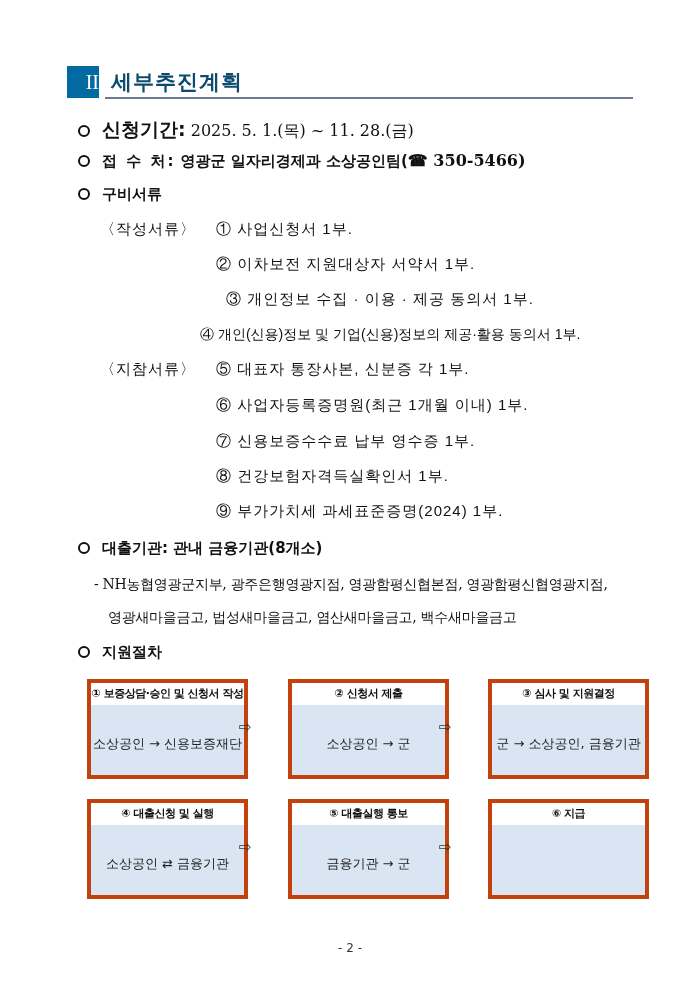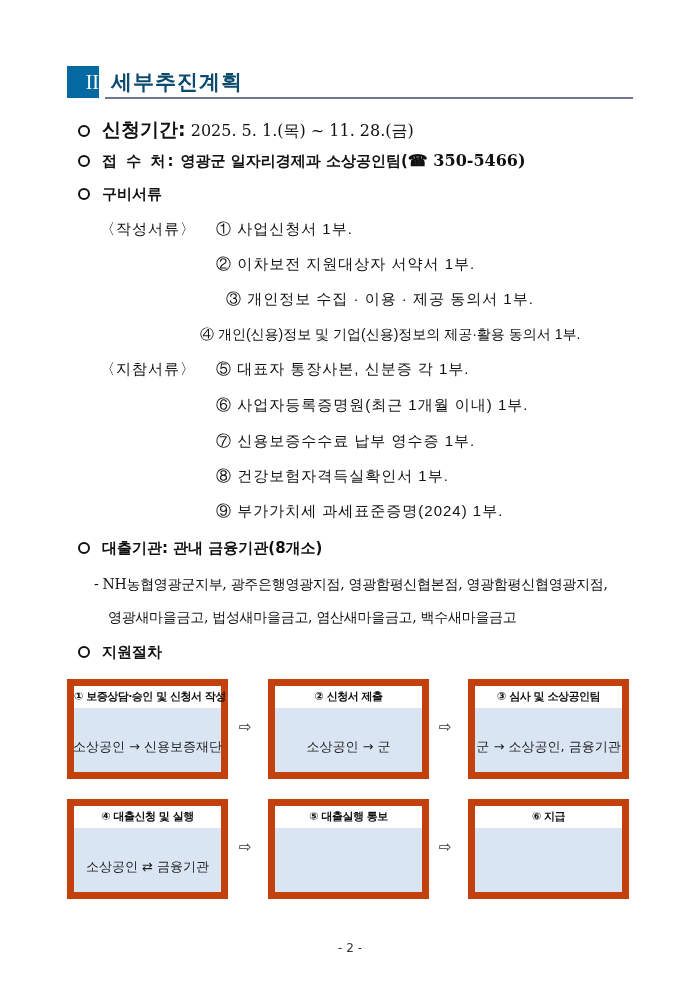--- a/index.html
+++ b/index.html
@@ -14,21 +14,21 @@
 
     .line { position: absolute; white-space: nowrap; font-size: 16px; }
     .bullet { display: inline-block; width: 12px; height: 12px; border: 2px solid #111; border-radius: 50%; margin-right: 12px; vertical-align: -1px; }
     .sans { font-family: "DejaVu Sans", sans-serif; }
     .bold { font-weight: bold; }
     .doc-label { display: inline-block; width: 116px; font-family: "DejaVu Sans", sans-serif; font-size: 15px; letter-spacing: 1px; }
     .doc-text { font-family: Liberation Sans, sans-serif; font-size: 15px; letter-spacing: 1px; }
     .doc-text.small { font-size: 14px; letter-spacing: 0; }
     .inst-text { font-family: "DejaVu Serif", serif; font-size: 14px; letter-spacing: -0.3px; text-align: center; }
 
-    .flow-box { position: absolute; width: 161px; height: 100px; border: 7px solid #c2410c; background: #d9e5f3; }
+    .flow-box { position: absolute; width: 161px; height: 100px; border: 4px solid #c2410c; background: #d9e5f3; margin-left: 20px; }
     .flow-box .fh { height: 22px; background: #fff; border-bottom: 0; text-align: center; font-family: "DejaVu Sans", sans-serif; font-weight: bold; font-size: 11px; line-height: 22px; letter-spacing: -0.5px; white-space: nowrap; }
     .flow-box .fb { height: 77px; display: flex; align-items: center; justify-content: center; font-family: "DejaVu Sans", sans-serif; font-size: 13px; color: #222; white-space: nowrap; }
     .flow-box .fb.list { display: block; padding: 3px 0 0 8px; font-size: 12px; }
     .fb .li-title { font-weight: bold; display: block; line-height: 17px; }
     .fb .li-sub { display: block; padding-left: 16px; line-height: 17px; margin-bottom: 4px; color: #222; }
     .sq { display: inline-block; width: 9px; height: 9px; border: 1px solid #111; margin-right: 6px; vertical-align: 0px; }
     .flow-arrow { position: absolute; font-family: "DejaVu Sans", sans-serif; font-size: 15px; color: #333; }
 
     .page-num { position: absolute; left: 0; width: 700px; top: 941px; text-align: center; font-family: "DejaVu Sans", sans-serif; font-size: 12px; color: #333; }
   </style>
@@ -105,32 +105,33 @@
 </div>
 <div class="flow-arrow" style="left:239px; top:718px;">⇨</div>
 
 <div class="flow-box" style="left:268px; top:679px;">
   <div class="fh">② 신청서 제출</div>
   <div class="fb">소상공인 → 군</div>
 </div>
 <div class="flow-arrow" style="left:439px; top:718px;">⇨</div>
 
 <div class="flow-box" style="left:468px; top:679px;">
-  <div class="fh">③ 심사 및 소상공인팀</div>
+  <div class="fh">③ 심사 및 지원결정</div>
   <div class="fb">군 → 소상공인, 금융기관</div>
 </div>
 
 <div class="flow-box" style="left:67px; top:799px;">
   <div class="fh">④ 대출신청 및 실행</div>
   <div class="fb">소상공인 ⇄ 금융기관</div>
 </div>
 <div class="flow-arrow" style="left:239px; top:838px;">⇨</div>
 
 <div class="flow-box" style="left:268px; top:799px;">
   <div class="fh">⑤ 대출실행 통보</div>
+  <div class="fb">금융기관 → 군</div>
 </div>
 <div class="flow-arrow" style="left:439px; top:838px;">⇨</div>
 
 <div class="flow-box" style="left:468px; top:799px;">
   <div class="fh">⑥ 지급</div>
 </div>
 
 <div class="page-num">- 2 -</div>
 
 </body></html>

